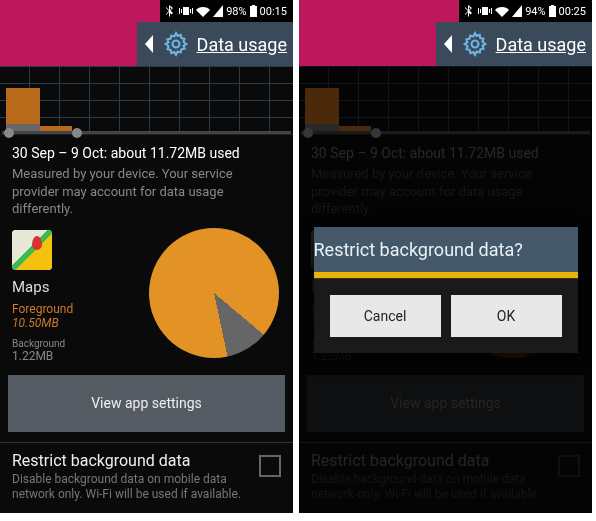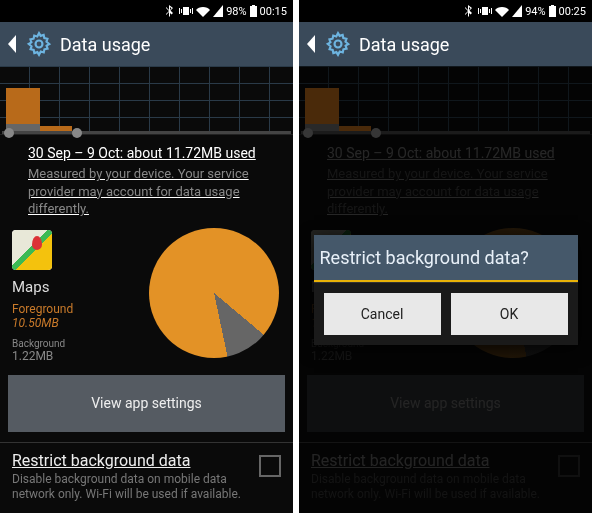--- a/index.html
+++ b/index.html
@@ -12,20 +12,21 @@
       height: 521px;
     }
     .phone {
       width: 293px;
       height: 513px;
       background: #be185d;
       position: relative;
       overflow: hidden;
       display: flex;
       flex-direction: column;
+      align-items: flex-end;
     }
     .statusbar {
       height: 22px;
       background: #000;
       display: flex;
       justify-content: flex-end;
       align-items: center;
       gap: 4px;
       padding: 0 6px;
       color: #fff;
@@ -36,20 +37,21 @@
     .statusbar svg { fill: #fff; }
     .actionbar {
       height: 44px;
       background: #3a4a5a;
       display: flex;
       align-items: center;
       padding: 0 6px;
       gap: 8px;
       color: #fff;
       font-size: 18px;
+      text-decoration: underline;
     }
     .actionbar .back-chev { display: flex; align-items: center; }
     .actionbar .gear-icon { display: flex; }
     .content { flex: 1; background: #0a0a0a; overflow: hidden; position: relative; display: flex; flex-direction: column; }
     .chart-area {
       height: 70px;
       border-bottom: 1px solid #222;
       position: relative;
       background:
         repeating-linear-gradient(0deg, transparent 0 16px, #2a3a48 16px 17px),
@@ -96,24 +98,23 @@
     }
     .chart-handle {
       position: absolute;
       bottom: -4px;
       width: 10px;
       height: 10px;
       background: #888;
       border-radius: 50%;
     }
     .summary {
-      padding: 10px 28px 4px;
+      padding: 10px 12px 4px;
       color: #fff;
       font-size: 14px;
-      text-decoration: underline;
     }
     .summary .sub {
       color: #888;
       font-size: 13px;
       margin-top: 4px;
       line-height: 1.35;
     }
     .app-row {
       padding: 8px 12px 0;
       display: flex;
@@ -157,21 +158,21 @@
       font-size: 14px;
     }
     .divider { height: 1px; background: #333; margin: 10px 0 0; }
     .restrict-row {
       padding: 8px 12px 10px;
       display: flex;
       align-items: flex-start;
       gap: 8px;
     }
     .restrict-text { flex: 1; }
-    .restrict-title { color: #eee; font-size: 16px; text-decoration: underline; }
+    .restrict-title { color: #eee; font-size: 16px; }
     .restrict-sub { color: #777; font-size: 12px; line-height: 1.3; margin-top: 2px; }
     .checkbox {
       width: 22px;
       height: 22px;
       border: 2px solid #666;
       margin-top: 4px;
       flex-shrink: 0;
     }
     .dialog-scrim {
       position: absolute;
@@ -183,35 +184,35 @@
       z-index: 10;
     }
     .dialog {
       width: 264px;
       background: #2a2a2a;
       box-shadow: 0 4px 16px rgba(0,0,0,0.8);
     }
     .dialog-title {
       background: #45586a;
       color: #e8f0f8;
-      padding: 12px 6px;
+      padding: 12px 0;
       font-size: 18px;
-      border-bottom: 2px solid #eab308;
+      border-bottom: 6px solid #eab308;
     }
     .dialog-body {
       padding: 14px;
       color: #ddd;
       font-size: 15px;
       line-height: 1.45;
       background: #1a1a1a;
     }
     .dialog-btns {
       display: flex;
       gap: 2px;
-      padding: 6px;
+      padding: 12px;
       background: #1a1a1a;
       border-top: 1px solid #333;
     }
     .dialog-btn {
       flex: 1;
       height: 42px;
       background: #e8e8e8;
       color: #222;
       display: flex;
       align-items: center;

